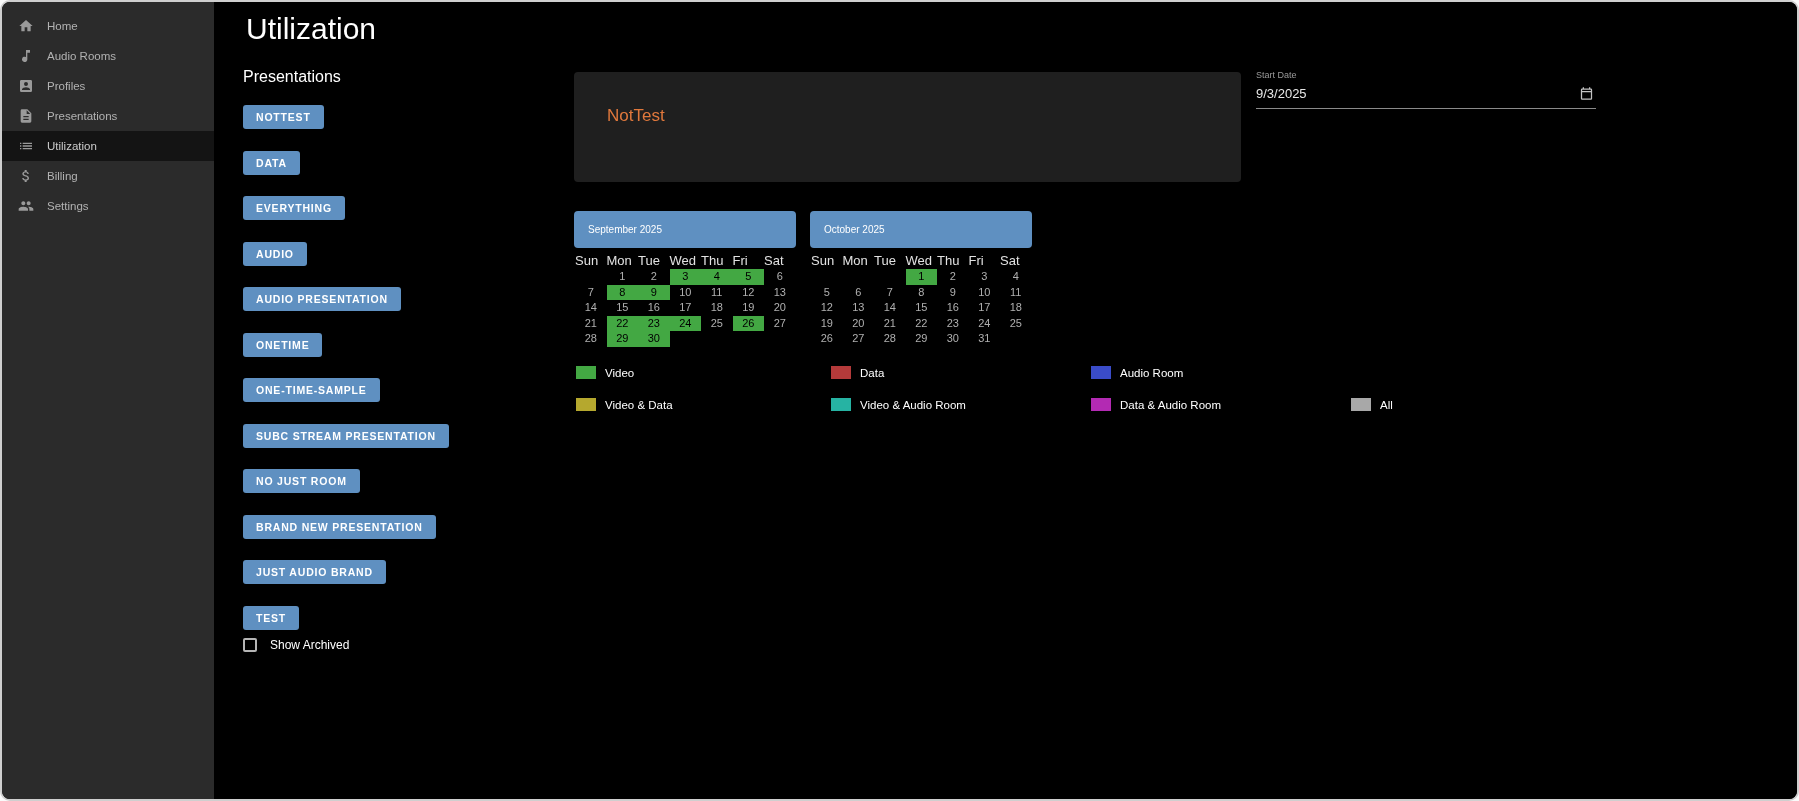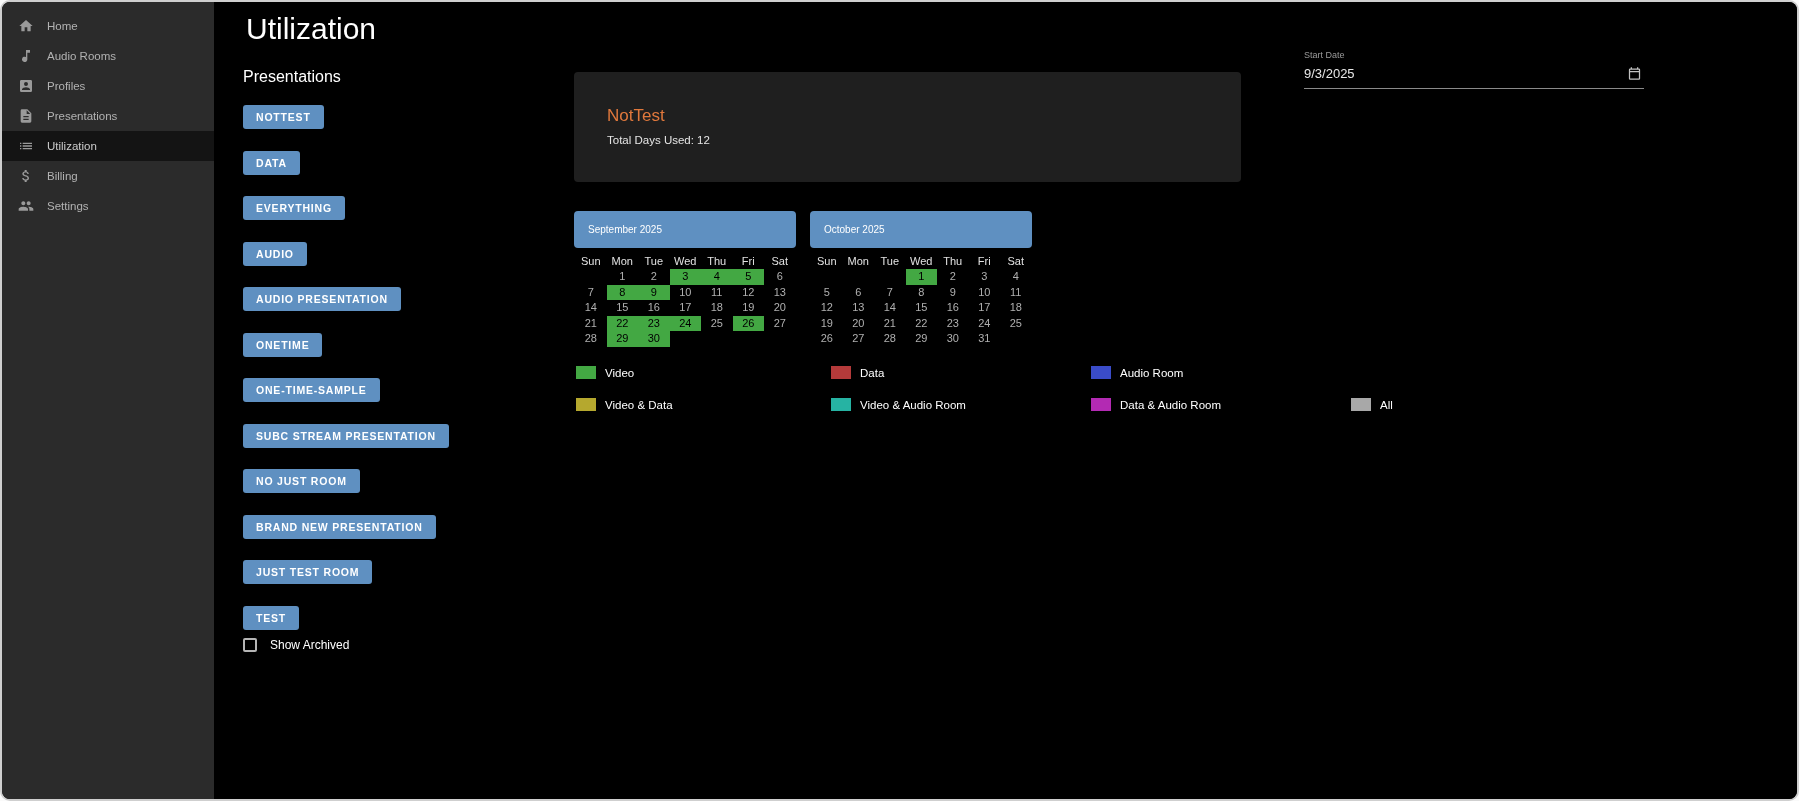--- a/index.html
+++ b/index.html
@@ -51,35 +51,35 @@
   .summary-days { color:#e5e5e5; font-size:11.5px; margin-top:8px; }
 
   
   .calendars { position:absolute; left:360px; top:209px; display:flex; gap:14px; }
   .calendar { width:222px; }
   .cal-header {
     height:37px; line-height:37px; background:var(--accent-blue,#5f90c1);
     color:#fff; font-size:10px; padding-left:14px; border-radius:4px;
   }
   .cal-grid { display:grid; grid-template-columns:repeat(7, 31.5px); margin-top:5px; padding-left:1px; }
-  .cal-dow { height:16px; line-height:16px; font-size:11px; color:#e2e2e2; text-align:center; }
+  .cal-dow { height:16px; line-height:16px; font-size:13px; color:#e2e2e2; }
   .cal-day { height:15.5px; line-height:15.5px; font-size:11px; color:#b0b0b0; text-align:center; }
   .cal-day.hl { color:#000; }
 
   
   .legend {
     position:absolute; left:362px; top:364px;
     display:grid; grid-template-columns:255px 260px 260px 210px; row-gap:19px;
   }
   .legend-item { display:flex; align-items:center; gap:9px;text-align:right; }
   .legend-swatch { width:20px; height:13px; display:inline-block; flex:none; }
   .legend-label { color:#ffffff; font-size:11.5px; white-space:nowrap; }
 
   
-  .date-panel { position:absolute; left:1042px; top:48px; width:340px;margin-left:48px; }
+  .date-panel { position:absolute; left:1042px; top:68px; width:340px; }
   .date-field { position:relative; border-bottom:1px solid #8a8a8a; padding-bottom:7px; margin-bottom:9px; }
   .date-label { font-size:9px; color:#9a9a9a; display:block; }
   .date-input {
     display:block; background:transparent; border:none; outline:none;
     color:#e8e8e8; font-size:13px; margin-top:6px; width:290px; font-family:inherit;
   }
   .date-cal-btn { position:absolute; right:2px; bottom:7px; background:none; border:none; cursor:pointer; padding:0; line-height:0; }
   .date-cal-btn svg { width:15px; height:15px; fill:#c2c2c2; }
 </style>
 </head>
@@ -157,32 +157,31 @@
         <button class="pres-btn">NOTTEST</button>
         <button class="pres-btn">DATA</button>
         <button class="pres-btn">EVERYTHING</button>
         <button class="pres-btn">AUDIO</button>
         <button class="pres-btn">AUDIO PRESENTATION</button>
         <button class="pres-btn">ONETIME</button>
         <button class="pres-btn">ONE-TIME-SAMPLE</button>
         <button class="pres-btn">SUBC STREAM PRESENTATION</button>
         <button class="pres-btn">NO JUST ROOM</button>
         <button class="pres-btn">BRAND NEW PRESENTATION</button>
-        <button class="pres-btn">JUST TEST ROOM</button>
+        <button class="pres-btn">JUST AUDIO BRAND</button>
         <button class="pres-btn">TEST</button>
       </div>
 
     <label class="archived-row">
       <input type="checkbox" class="archived-checkbox" style="">
       <span>Show Archived</span>
     </label>
 
     <section class="summary-card">
       <div class="summary-name">NotTest</div>
-      <div class="summary-days">Total Days Used: 12</div>
     </section>
 
     <div class="calendars">
         <div class="calendar">
           <div class="cal-header">September 2025</div>
           <div class="cal-grid">
             <div class="cal-dow">Sun</div>
             <div class="cal-dow">Mon</div>
             <div class="cal-dow">Tue</div>
             <div class="cal-dow">Wed</div>

